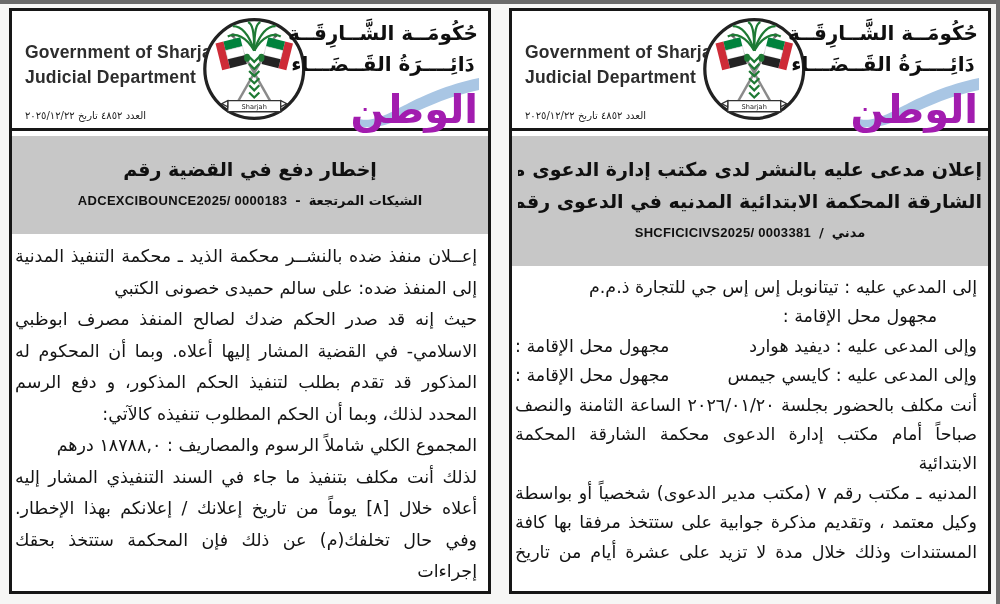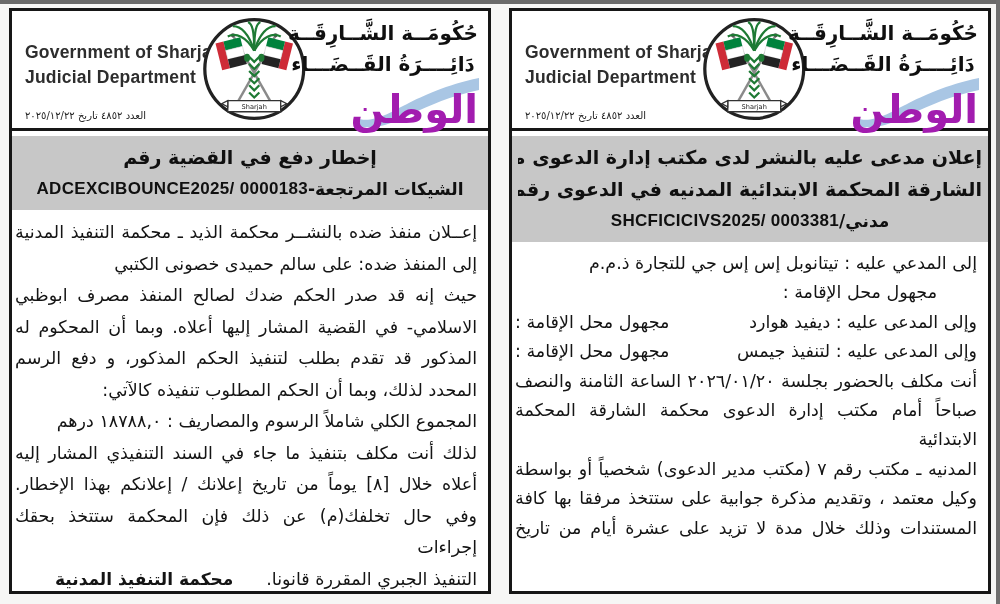--- a/index.html
+++ b/index.html
@@ -45,29 +45,29 @@
   .watan-text {
     position:absolute; right:5px; bottom:0;
     font-size:40px; font-weight:bold; color:#a21caf; line-height:1.05;
     direction:rtl;
   }
 
   
   .title-bar {
     background:#c7c7c7;
     margin:5px 0;
-    padding:5px 6px;
+    padding:17px 6px;
     text-align:center;
     direction:rtl;
     font-weight:bold;
     color:#101010;
     flex:0 0 auto;
   }
   .title-line { font-size:19px; line-height:32px; white-space:nowrap; overflow:hidden; }
-  .case-line { direction:ltr; display:flex; justify-content:center; align-items:center; font-size:17px; line-height:32px; white-space:nowrap; }
+  .case-line { direction:ltr; display:flex; justify-content:center; align-items:center; gap:8px; font-size:13px; line-height:32px; white-space:nowrap; }
   .case-latin { font-family:"Liberation Sans", sans-serif; font-weight:bold; letter-spacing:0.3px; }
 
   
   .n-body {
     flex:1 1 auto;
     padding:2px 11px 6px 3px;
     direction:rtl;
     font-size:17.5px;
     color:#141414;
     display:flex; flex-direction:column;
@@ -264,21 +264,21 @@
     </div>
 
     <div class="n-body lh-right">
       <div class="rl">إلى المدعي عليه : تيتانوبل إس إس جي للتجارة ذ.م.م</div>
       <div class="rl indent-r">مجهول محل الإقامة :</div>
       <div class="split">
         <span>وإلى المدعى عليه : ديفيد هوارد</span>
         <span>مجهول محل الإقامة :</span>
       </div>
       <div class="split">
-        <span>وإلى المدعى عليه : لتنفيذ جيمس</span>
+        <span>وإلى المدعى عليه : كايسي جيمس</span>
         <span>مجهول محل الإقامة :</span>
       </div>
       <div class="jl">أنت مكلف بالحضور بجلسة ٢٠٢٦/٠١/٢٠ الساعة الثامنة والنصف</div>
       <div class="jl">صباحاً أمام مكتب إدارة الدعوى محكمة الشارقة المحكمة الابتدائية</div>
       <div class="jl">المدنيه ـ مكتب رقم ٧ (مكتب مدير الدعوى) شخصياً أو بواسطة</div>
       <div class="jl">وكيل معتمد ، وتقديم مذكرة جوابية على ستتخذ مرفقا بها كافة</div>
       <div class="jl">المستندات وذلك خلال مدة لا تزيد على عشرة أيام من تاريخ</div>
 
     </div>
   </div>

